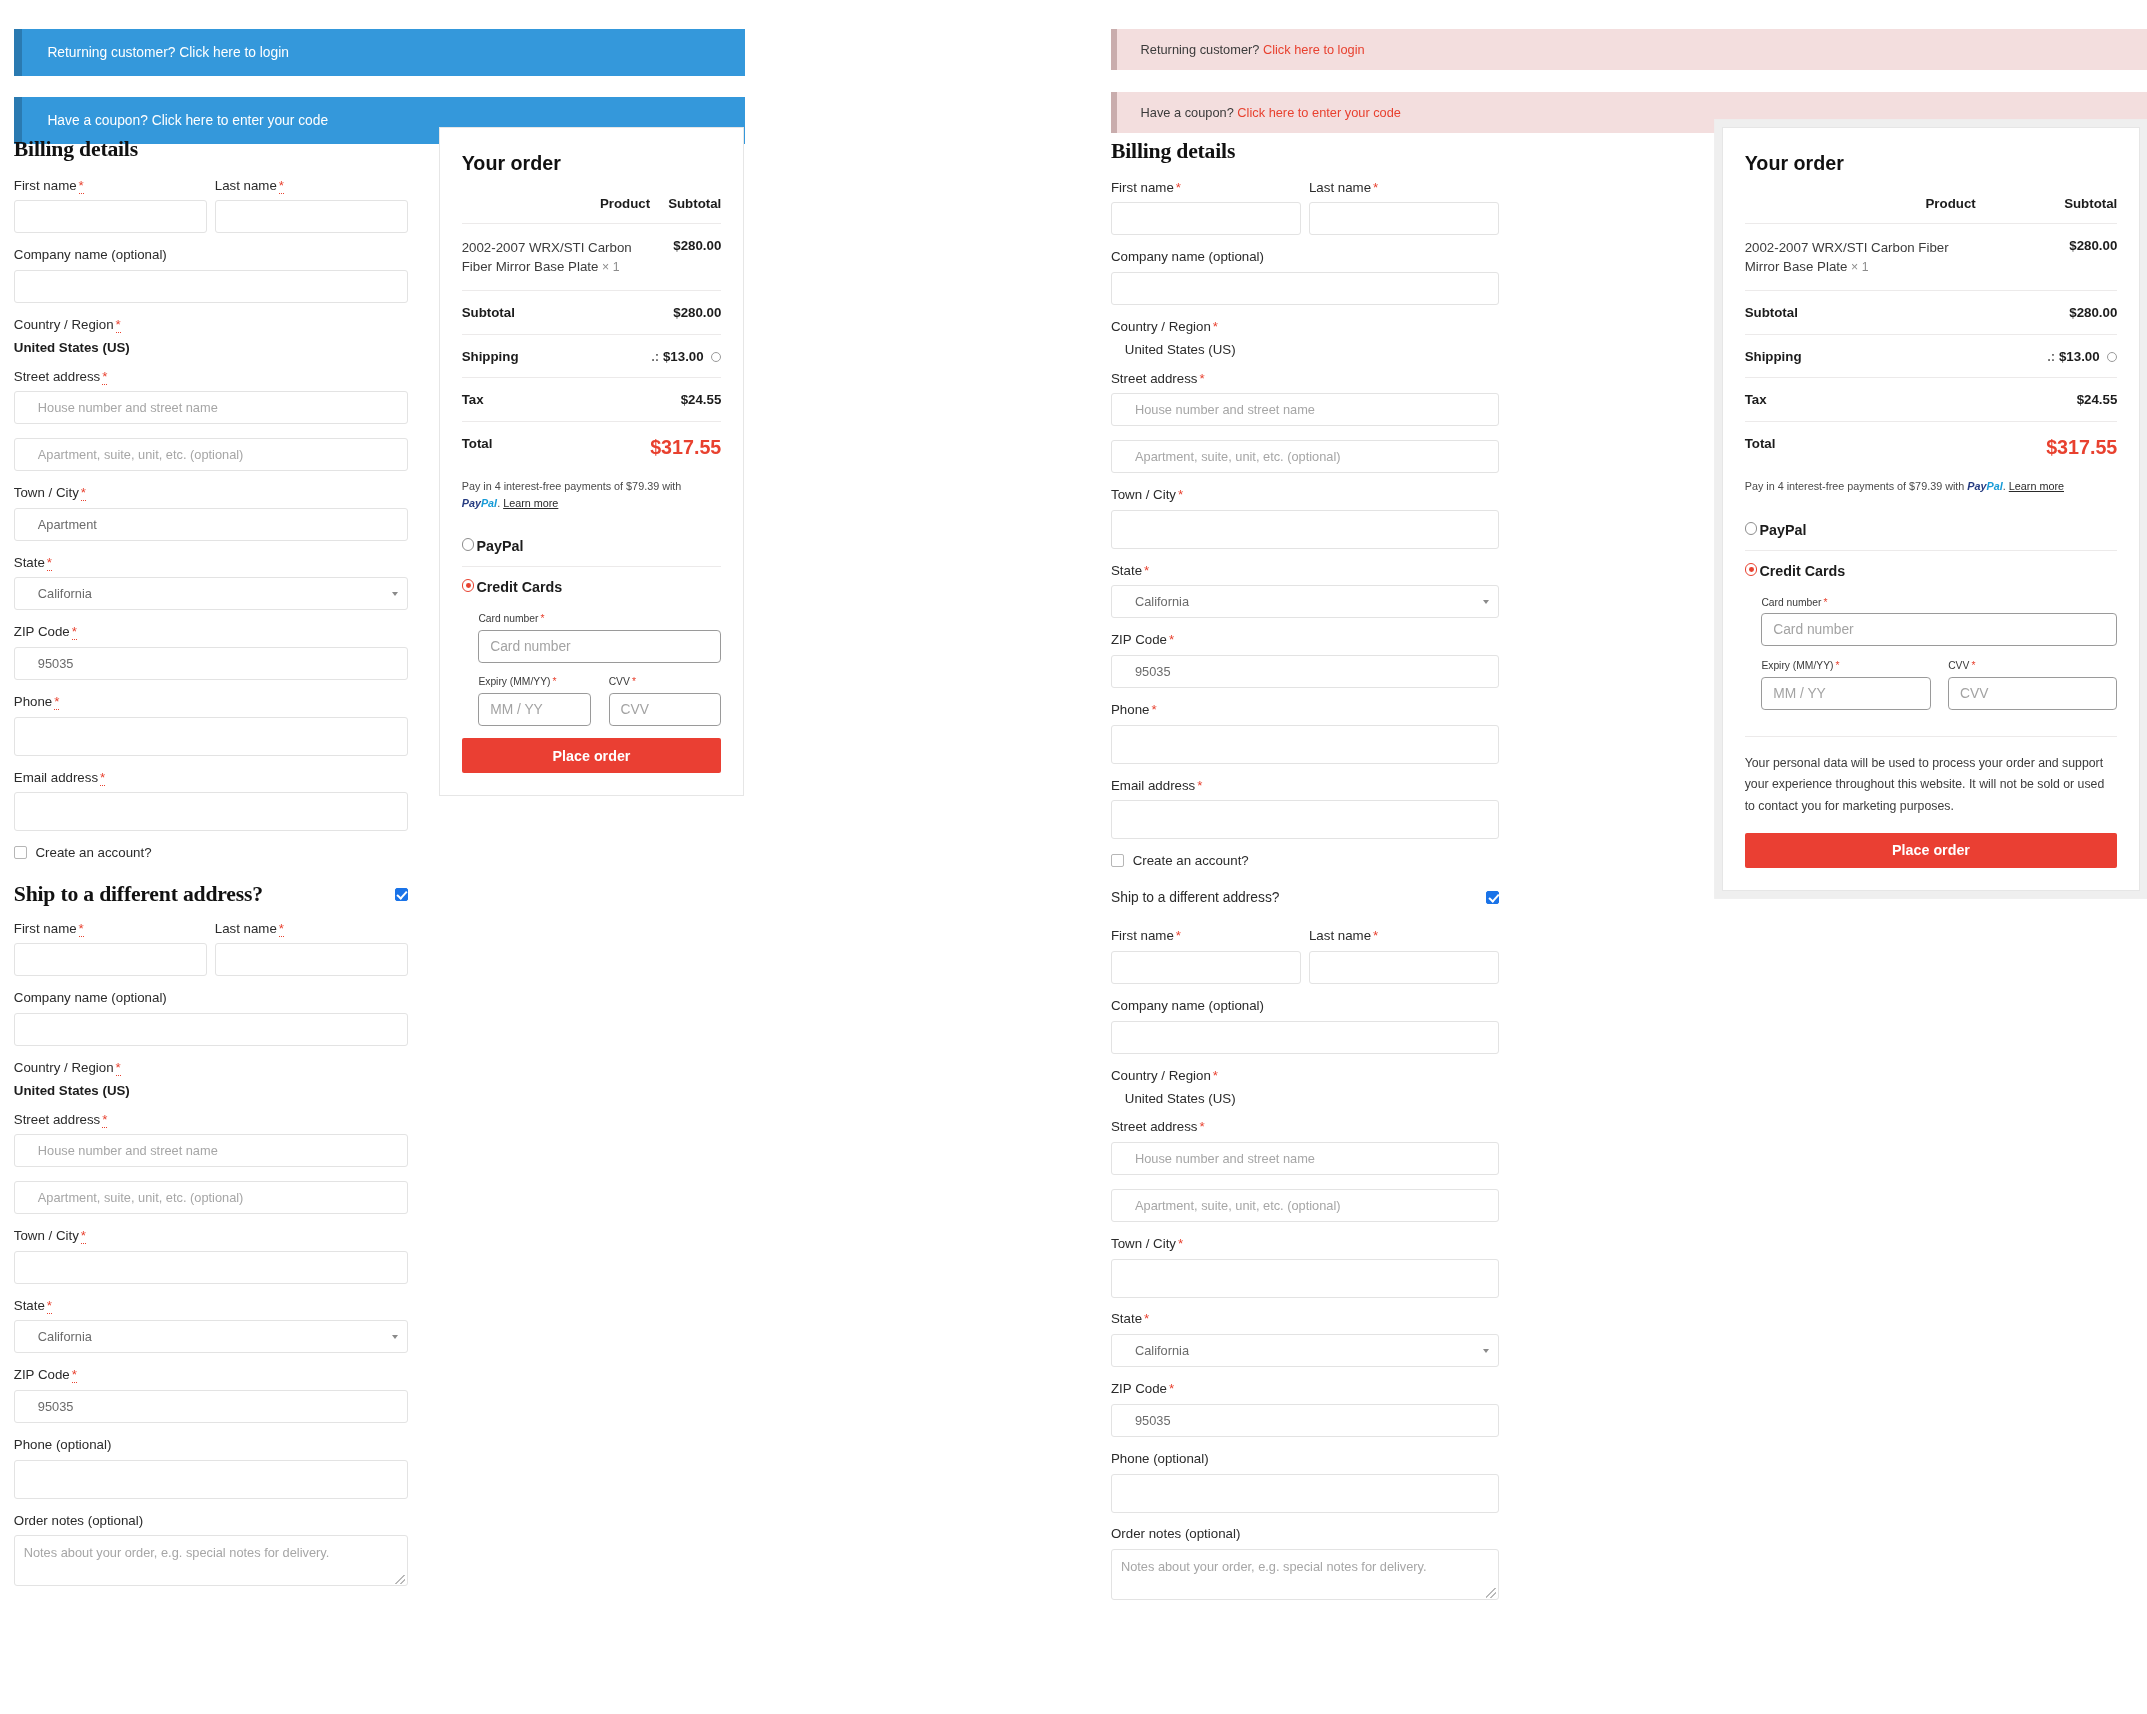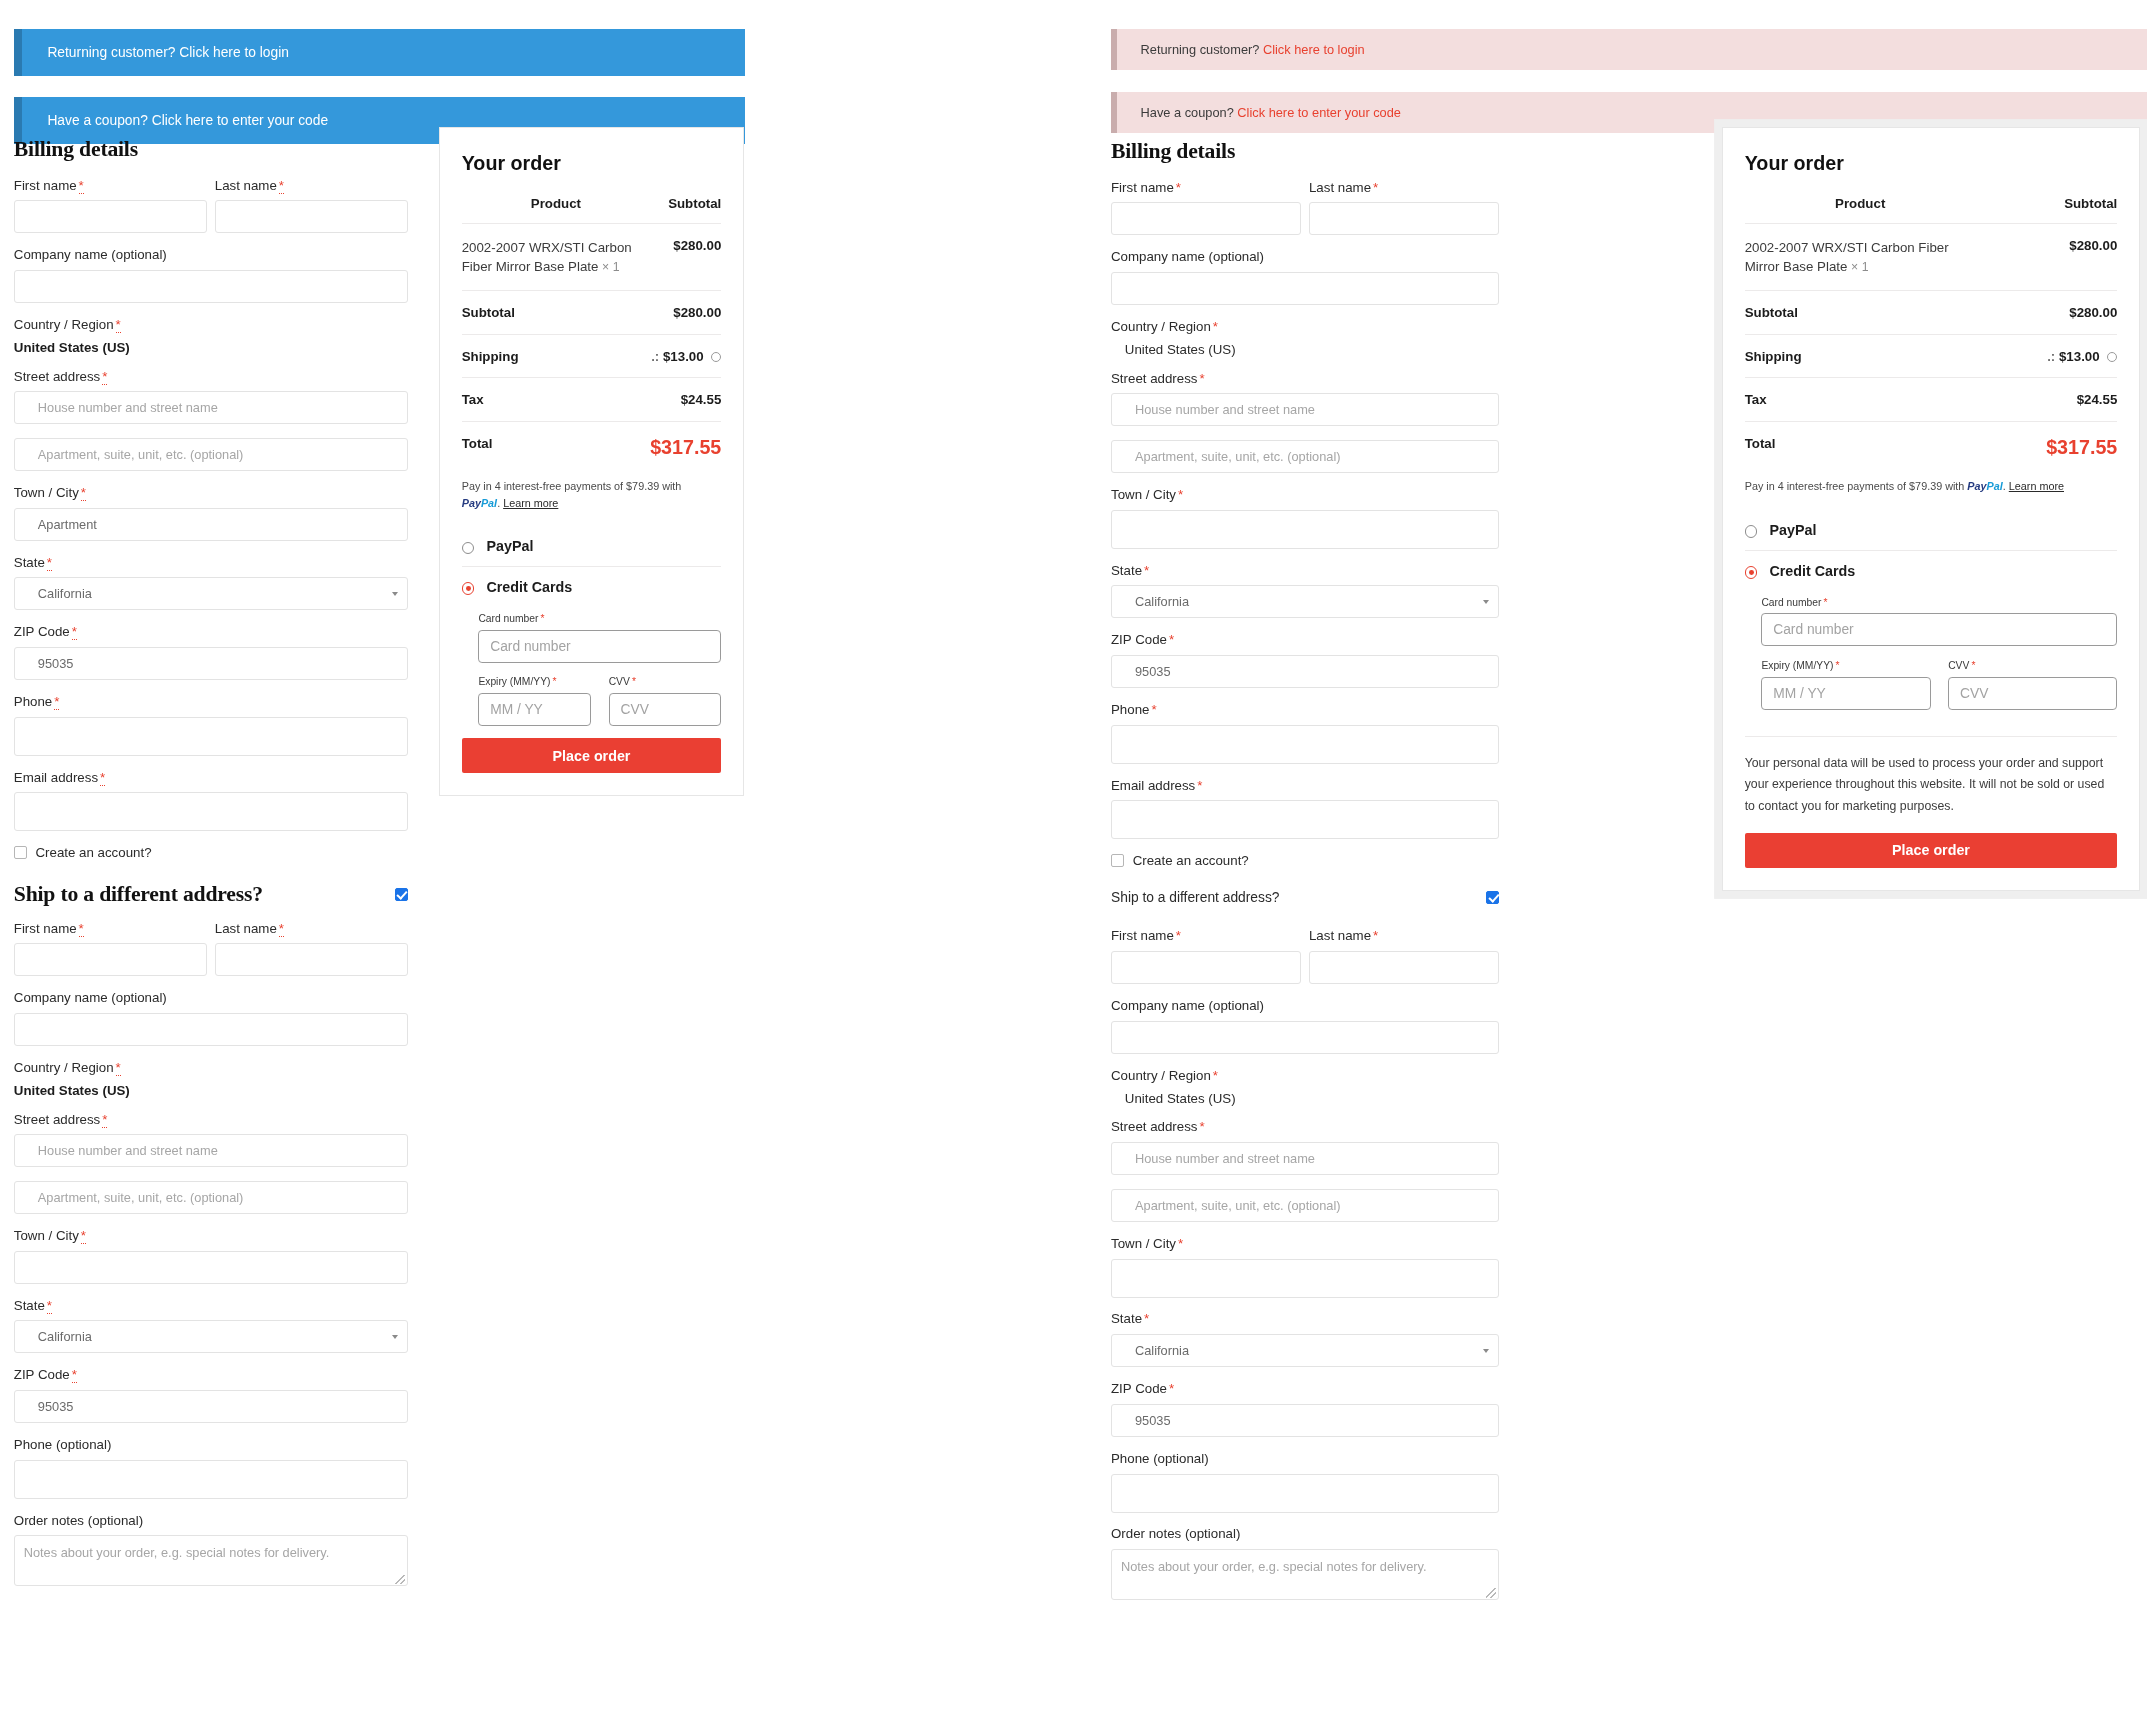--- a/index.html
+++ b/index.html
@@ -127,21 +127,21 @@
     padding:23.6px 21.7px 21.7px 21.7px;
   }
   .order-card.shadowed {
     box-shadow:0 0 0 7.9px #efefef;
   }
   .order-title {
     font-size:19.7px; font-weight:bold; color:#111; margin:0 0 21.7px 0;
   }
   table.ordtab { width:100%; border-collapse:collapse; font-size:13.3px; }
   table.ordtab th {
-    text-align:center; font-weight:bold; color:#1c1c1c; padding:0 0 11.8px 0; font-size:13.3px;
+    text-align:right; font-weight:bold; color:#1c1c1c; padding:0 0 11.8px 0; font-size:13.3px;
   }
   table.ordtab th.r { text-align:right; }
   table.ordtab td {
     padding:13.8px 0; border-top:1px solid #eceaea; vertical-align:top; color:#3c3c3c;
   }
   table.ordtab td.r { text-align:right; font-weight:bold; color:#1c1c1c; white-space:nowrap; }
   table.ordtab td.lbl { font-weight:bold; color:#1c1c1c; }
   .qty { color:#8c8c8c; font-size:12.3px; }
   .prodname { line-height:1.45; }
   .total-amt { color:#e8412f; font-size:19.7px; font-weight:bold; }
@@ -154,21 +154,21 @@
 
   .paypal-note {
     font-size:10.8px; color:#4a4a4a; margin:5.9px 0 0 0; line-height:1.5;
   }
   .pp { font-weight:bold; font-style:italic; }
   .pp .b1 { color:#253b80; }
   .pp .b2 { color:#179bd7; }
   .paypal-note a { color:#2a2a2a; }
 
   .paymethods { margin-top:15.8px; }
-  .pmrow { display:flex; align-items:flex-end; gap:12px; padding:11.8px 0; font-size:14.3px; font-weight:bold; color:#1c1c1c; }
+  .pmrow { display:flex; align-items:flex-start; gap:2px; padding:11.8px 0; font-size:14.3px; font-weight:bold; color:#1c1c1c; }
   .pmrow.divtop { border-top:1px solid #eceaea; }
   .radio { width:12.8px;height:12.8px;border:1px solid #8d8d8d;border-radius:50%;flex:0 0 auto; }
   .radio.sel { border:1.5px solid #e8412f; position:relative; }
   .radio.sel:after{ content:"";position:absolute;left:3px;top:3px;width:4.9px;height:4.9px;border-radius:50%;background:#e8412f; }
 
   .cardbox { padding:5.9px 0 11.8px 16.7px; }
   .clabel { font-size:10.3px; color:#3a3a3a; margin-bottom:5.9px; }
   .clabel .req { font-size:10.3px; }
   .cinput {
     border:1px solid #9a9a9a; border-radius:3.9px; height:33px;

